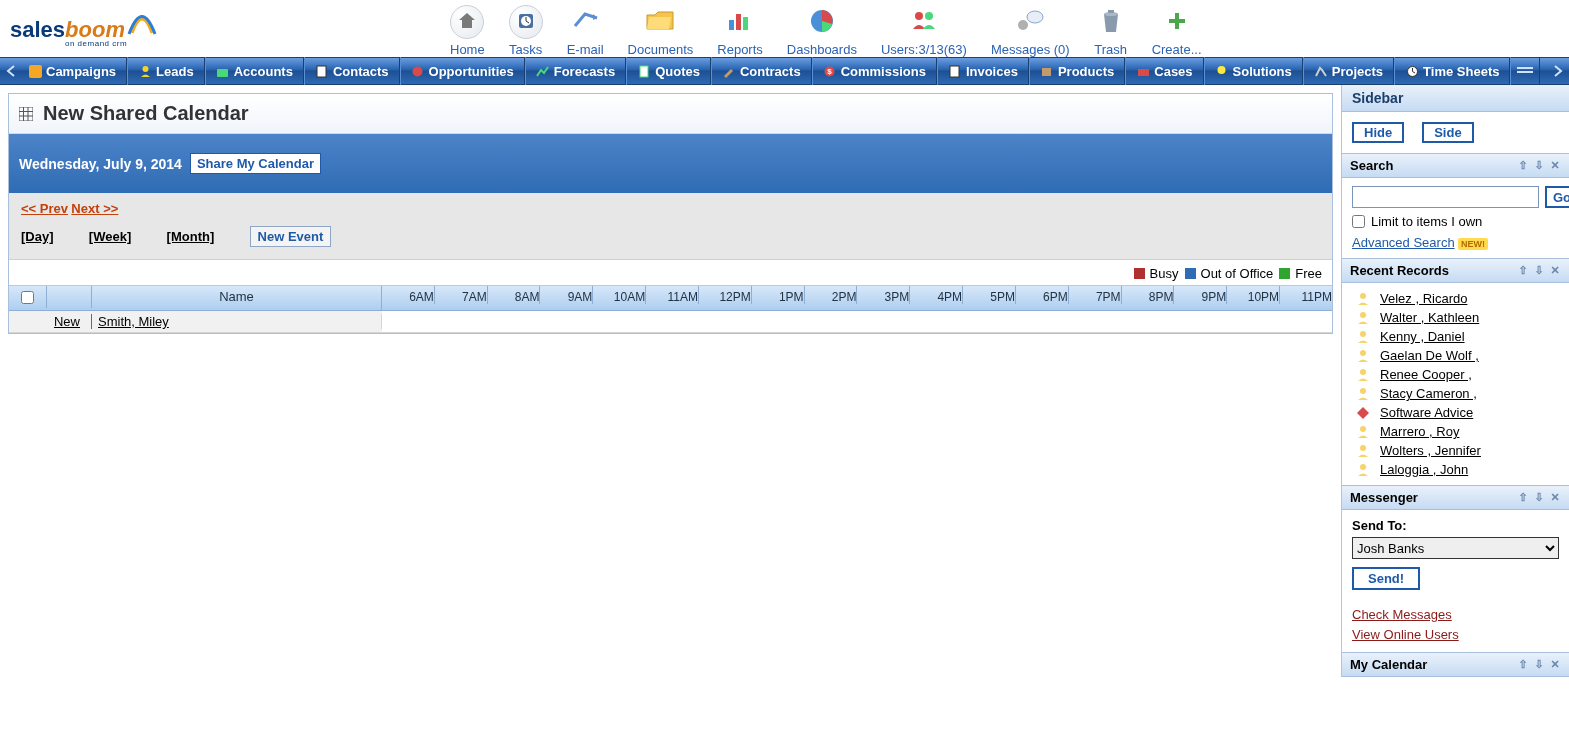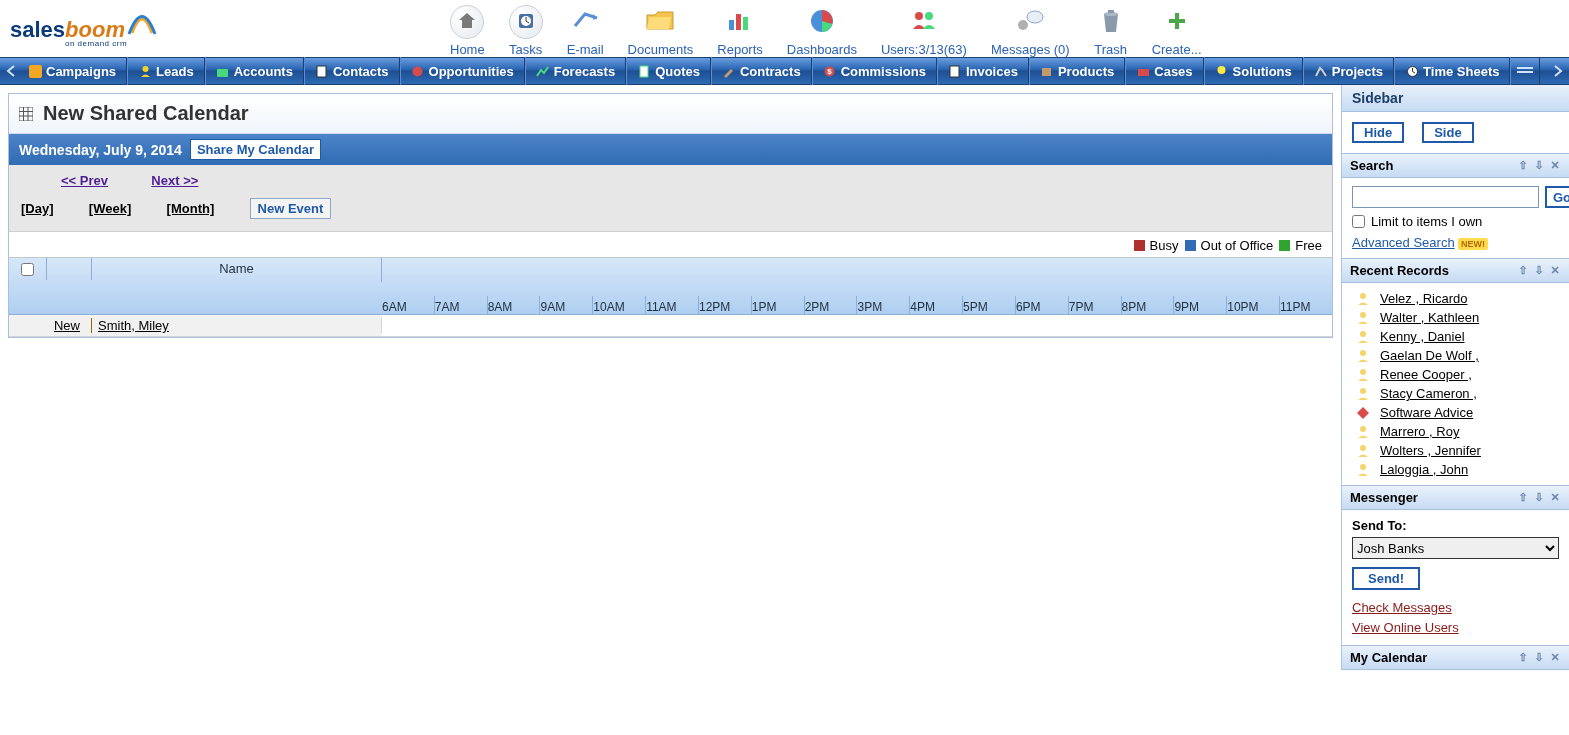--- a/index.html
+++ b/index.html
@@ -32,41 +32,41 @@
 
 .main-wrapper { display: flex; }
 .main-content { flex: 1; padding: 0; }
 .sidebar { width: 228px; border-left: 1px solid #b0c5e0; }
 
 
 .panel { margin: 8px; border: 1px solid #a9c0dd; background: #fff; }
 .panel-title-row { display: flex; align-items: center; padding: 8px 10px; background: linear-gradient(to bottom, #ffffff, #f0f5fc); border-bottom: 1px solid #cfdbec; }
 .panel-title-row .grid-icon { width: 14px; height: 14px; margin-right: 10px; }
 .page-title { font-size: 20px; font-weight: bold; color: #333; }
-.date-bar { background: linear-gradient(to bottom, #4d83c9, #2f6cb3); color: #fff; padding: 5px 10px; display: flex; align-items: center; gap: 8px; }
+.date-bar { background: linear-gradient(to bottom, #4d83c9, #2f6cb3); color: #fff; padding: 19px 10px; display: flex; align-items: center; gap: 8px; }
 .date-bar .date-text { font-weight: bold; font-size: 14px; }
 .share-btn { background: #fff; color: #1f5aa8; border: 1px solid #1f5aa8; padding: 2px 6px; font-weight: bold; font-size: 13px; cursor: pointer; }
 
 .cal-tools { background: #e7e7e7; padding: 8px 12px 12px; border-bottom: 1px solid #d0d0d0; }
 .prev-next { margin-bottom: 10px; }
-.prev-next a { color: #4c1d95; text-decoration: underline; font-weight: bold; font-size: 13px; margin-left: 40px; }
+.prev-next a { color: #c2410c; text-decoration: underline; font-weight: bold; font-size: 13px; }
 .view-switch { display: flex; align-items: center; gap: 16px; }
 .view-switch a { color: #000; text-decoration: underline; font-weight: bold; font-size: 13px; }
 .new-event-btn { background: #f4f4f4; border: 1px solid #8fa6c4; color: #1f5aa8; padding: 2px 7px; font-weight: bold; font-size: 13px; cursor: pointer; text-align: center; }
 
 .legend { display: flex; justify-content: flex-end; gap: 6px; padding: 6px 10px 4px; font-size: 13px; align-items: center; }
 .legend-swatch { width: 11px; height: 11px; display: inline-block; margin-right: 2px; }
 .legend-item { display: flex; align-items: center; gap: 3px; }
 
 .cal-grid { border-top: 1px solid #bcc; }
 .cal-header-row { display: flex; background: linear-gradient(to bottom, #d7e7f9, #aecef0); border-bottom: 1px solid #8eafd3; }
 .cal-header-row .chk-cell { width: 38px; border-right: 1px solid #8eafd3; display:flex; align-items:center; justify-content:center; height:22px; }
 .cal-header-row .action-cell { width: 45px; border-right: 1px solid #8eafd3; height:22px; }
 .cal-header-row .name-cell { width: 290px; text-align: center; font-size: 13px; color: #234; border-right: 1px solid #8eafd3; height:24px; line-height:22px; }
-.cal-header-row .hour-cell { flex: 1; text-align: left; font-size: 12px; color: #234; border-right: 1px solid #8eafd3; height:18px; line-height:22px;margin-top:38px; }
+.cal-header-row .hour-cell { flex: 1; text-align: right; font-size: 12px; color: #234; border-right: 1px solid #8eafd3; height:18px; line-height:22px; }
 .cal-header-row .hour-cell:last-child { border-right: none; }
 
 .cal-data-row { display: flex; background: #f1f1f1; border-bottom: 1px solid #d5d5d5; height: 22px; align-items: center; }
 .cal-data-row .chk-cell { width: 38px; border-right: 1px solid #d5d5d5; }
 .cal-data-row .action-cell { width: 45px; text-align: center; padding-right: 4px; border-right: 1px solid #a16207; }
 .cal-data-row .action-cell a { color: #000; text-decoration: underline; font-size: 13px; }
 .cal-data-row .name-cell { width: 290px; padding-left: 6px; border-right: 1px solid #d5d5d5; }
 .cal-data-row .name-cell a { color: #000; text-decoration: underline; font-size: 13px; }
 .cal-data-row .hours-block { flex: 1; background: #fff; height: 100%; }
 
@@ -83,21 +83,21 @@
 .go-btn { background: #fff; border: 2px solid #1f5aa8; color: #1f5aa8; padding: 0 6px; font-weight: bold; font-size: 13px; cursor: pointer; }
 .limit-row { display: flex; align-items: center; gap: 6px; margin-bottom: 6px; font-size: 13px; }
 .adv-search { color: #1f5aa8; text-decoration: underline; font-size: 13px; }
 .new-badge { background: #ffdb4d; color: #b36b00; font-size: 9px; font-weight: bold; padding: 1px 3px; border-radius: 2px; }
 .record-item { display: flex; align-items: center; gap: 10px; padding: 2px 0 2px 10px; }
 .record-item .person-icon { width: 14px; height: 14px; }
 .record-item a { color: #000; text-decoration: underline; font-size: 13px; }
 .messenger-body label { font-weight: bold; font-size: 13px; }
 .messenger-body select { width: 100%; border: 1px solid #333; height: 22px; margin: 4px 0 8px; font-size: 13px; }
 .send-btn { background: #fff; border: 2px solid #1f5aa8; color: #1f5aa8; padding: 2px 14px; font-weight: bold; font-size: 13px; cursor: pointer; }
-.msg-links { margin-top: 8px; }
+.msg-links { margin-top: 15px; }
 .msg-links a { color: #8b1a1a; text-decoration: underline; display: block; font-size: 13px; line-height: 1.5; }
 </style>
 </head>
 <body>
 
 <div class="header">
   <div class="logo">
     <div class="logo-text">
       <span class="s1">sales</span><span class="s2">boom</span><span class="logo-arc"><svg width="30" height="24" viewBox="0 0 30 24">
             <path d="M5 20 Q 15 -8 25 20" fill="none" stroke="#f5a623" stroke-width="3"></path>

